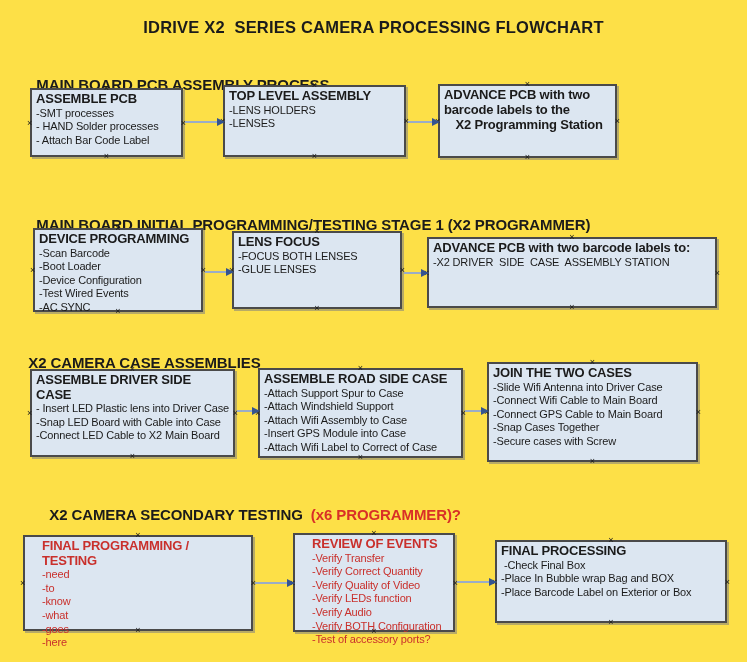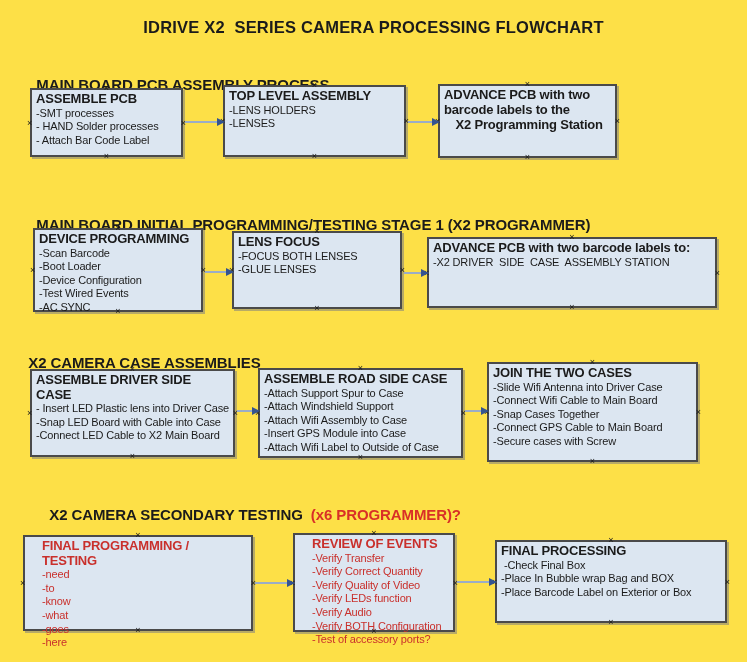--- a/index.html
+++ b/index.html
@@ -127,34 +127,34 @@
       <span class="handle handle-left">×</span>
       <span class="handle handle-right">×</span>
     </div>
   <div class="box" style="left:258px;top:368px;width:205px;height:90px">
     <div class="box-title">ASSEMBLE ROAD SIDE CASE</div>
     <div class="box-lines">
         <div class="line">-Attach Support Spur to Case</div>
         <div class="line">-Attach Windshield Support</div>
         <div class="line">-Attach Wifi Assembly to Case</div>
         <div class="line">-Insert GPS Module into Case</div>
-        <div class="line">-Attach Wifi Label to Outside of Case</div>
+        <div class="line">-Attach Wifi Label to Correct of Case</div>
       </div>
   <span class="handle handle-top">×</span>
       <span class="handle handle-bottom">×</span>
       <span class="handle handle-left">×</span>
       <span class="handle handle-right">×</span>
     </div>
   <div class="box" style="left:487px;top:362px;width:211px;height:100px">
     <div class="box-title">JOIN THE TWO CASES</div>
     <div class="box-lines">
         <div class="line">-Slide Wifi Antenna into Driver Case</div>
         <div class="line">-Connect Wifi Cable to Main Board</div>
+        <div class="line">-Connect GPS Cable to Main Board</div>
         <div class="line">-Snap Cases Together</div>
-        <div class="line">-Connect GPS Cable to Main Board</div>
         <div class="line">-Secure cases with Screw</div>
       </div>
   <span class="handle handle-top">×</span>
       <span class="handle handle-bottom">×</span>
       <span class="handle handle-left">×</span>
       <span class="handle handle-right">×</span>
     </div>
 
   <div class="box red-box" style="left:23px;top:535px;width:230px;height:96px">
     <div class="box-title">FINAL PROGRAMMING / TESTING</div>

